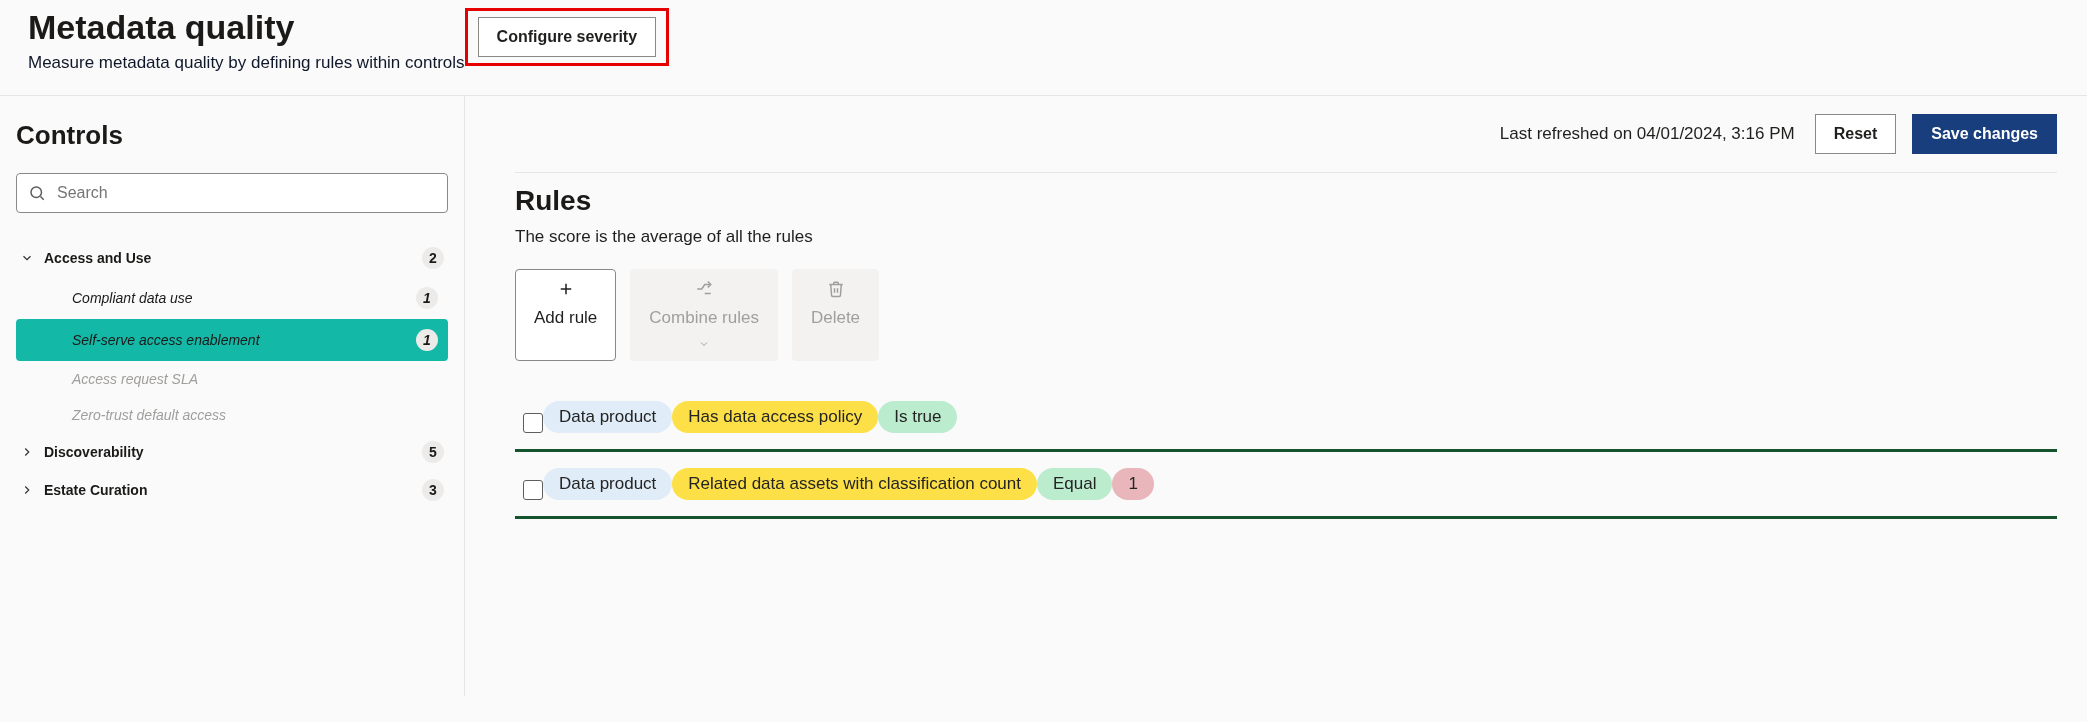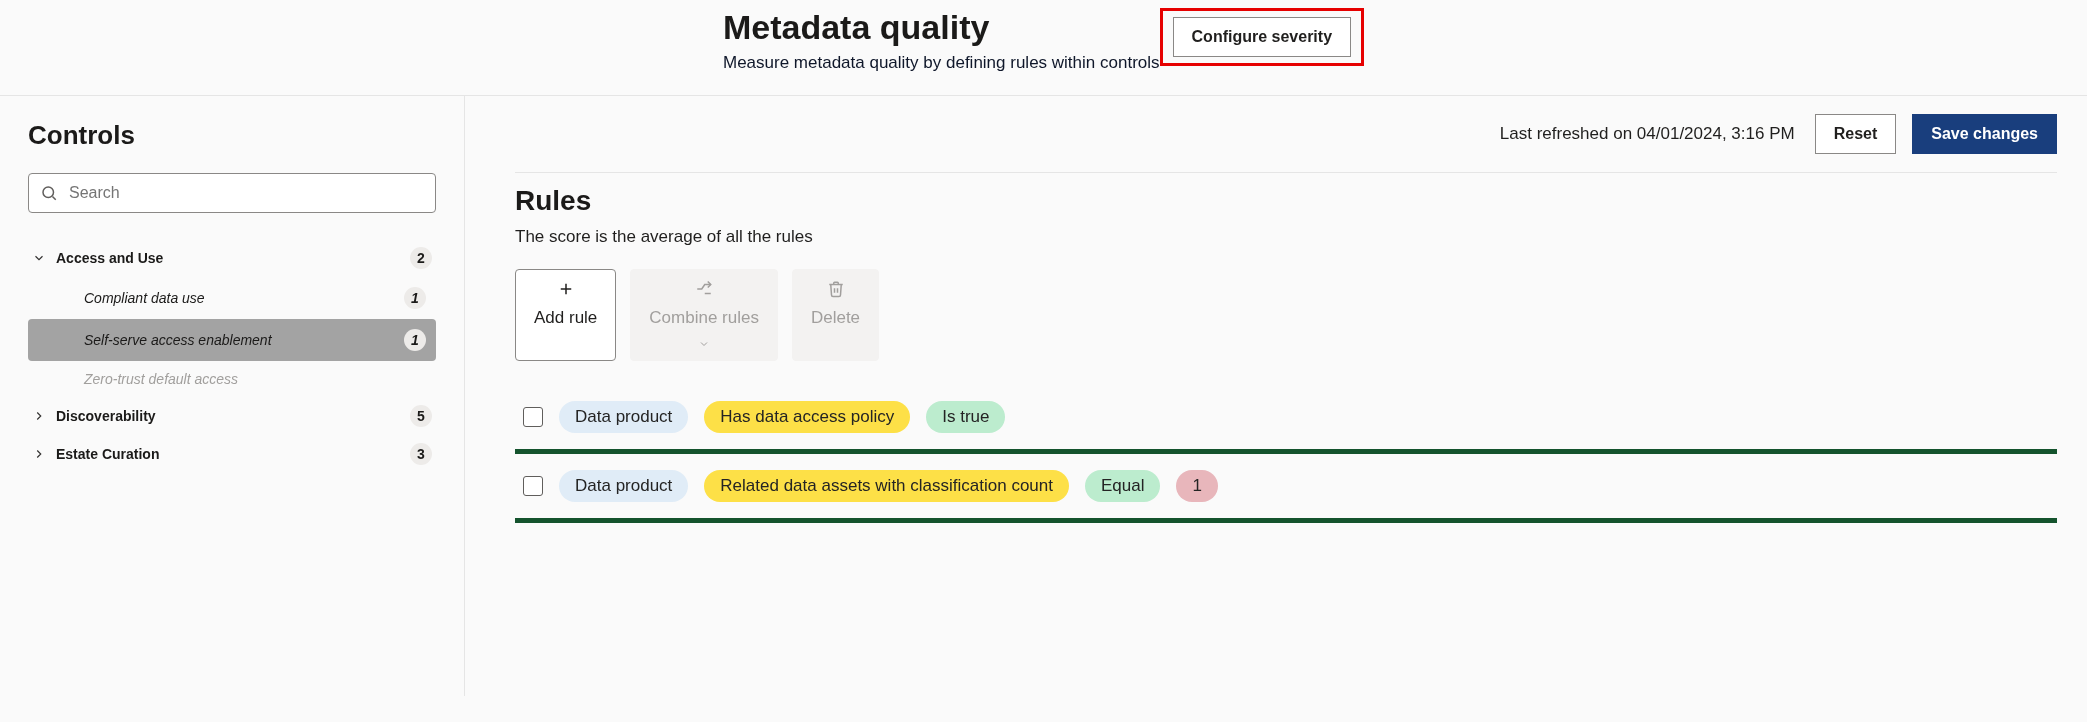--- a/index.html
+++ b/index.html
@@ -6,21 +6,21 @@
   body {
     font-family: "Segoe UI", -apple-system, BlinkMacSystemFont, sans-serif;
     background: #fafafa;
     color: #1b1a19;
     font-size: 14px;
   }
   .page-header {
     padding: 8px 28px 22px 28px;
     border-bottom: 1px solid #e5e5e5;
     display: flex;
-    justify-content: center;
+    justify-content: flex-start;
     align-items: flex-start;
   }
   .page-title {
     font-size: 34px;
     font-weight: 600;
     color: #1b1a19;
     margin-bottom: 6px;
   }
   .page-subtitle {
     font-size: 17px;
@@ -46,21 +46,21 @@
     color: #fff;
     border-color: #193e7d;
   }
   .content {
     display: flex;
     min-height: 600px;
   }
   .sidebar {
     width: 465px;
     border-right: 1px solid #e5e5e5;
-    padding: 24px 28px;
+    padding: 24px 16px;
   }
   .sidebar-title {
     font-size: 26px;
     font-weight: 600;
     margin-bottom: 22px;
   }
   .search-wrap {
     position: relative;
     margin-bottom: 26px;
   }
@@ -118,21 +118,21 @@
     font-style: italic;
   }
   .tree-item .label {
     flex: 1;
     color: #1b1a19;
   }
   .tree-item.disabled .label {
     color: #a19f9d;
   }
   .tree-item.selected {
-    background: #a3a3a3;
+    background: #14b8a6;
   }
   .tree-item .count-pill { margin-left: 8px; }
   .main {
     flex: 1;
     padding: 18px 30px 20px 50px;
   }
   .action-row {
     display: flex;
     justify-content: flex-end;
     align-items: center;
@@ -175,24 +175,23 @@
     flex-direction: column;
   }
   .tool-btn.disabled {
     background: #f3f2f1;
     color: #a19f9d;
     border-color: #f3f2f1;
     cursor: default;
   }
   .rule-row {
     display: flex;
-    align-items: center;
-    gap: 16px;
+    align-items: flex-end;
     padding: 16px 8px;
-    border-bottom: 5px solid #14532d;
+    border-bottom: 3px solid #14532d;
   }
   .checkbox {
     width: 20px;
     height: 20px;
     border: 1.5px solid #605e5c;
     border-radius: 3px;
     background: #fff;
     cursor: pointer;
   }
   .pill {
@@ -249,20 +248,23 @@
         </div>
         <div class="tree-item">
           <span class="label">Compliant data use</span>
           <span class="count-pill">1</span>
         </div>
         <div class="tree-item selected">
           <span class="label">Self-serve access enablement</span>
           <span class="count-pill">1</span>
         </div>
         <div class="tree-item disabled">
+          <span class="label">Access request SLA</span>
+        </div>
+        <div class="tree-item disabled">
           <span class="label">Zero-trust default access</span>
         </div>
         <div class="tree-header">
           <span class="chev">
             <svg width="14" height="14" viewBox="0 0 24 24" fill="none" stroke="currentColor" stroke-width="2">
               <polyline points="9 18 15 12 9 6"></polyline>
             </svg>
           </span>
           <span class="label">Discoverability</span>
           <span class="count-pill">5</span>

